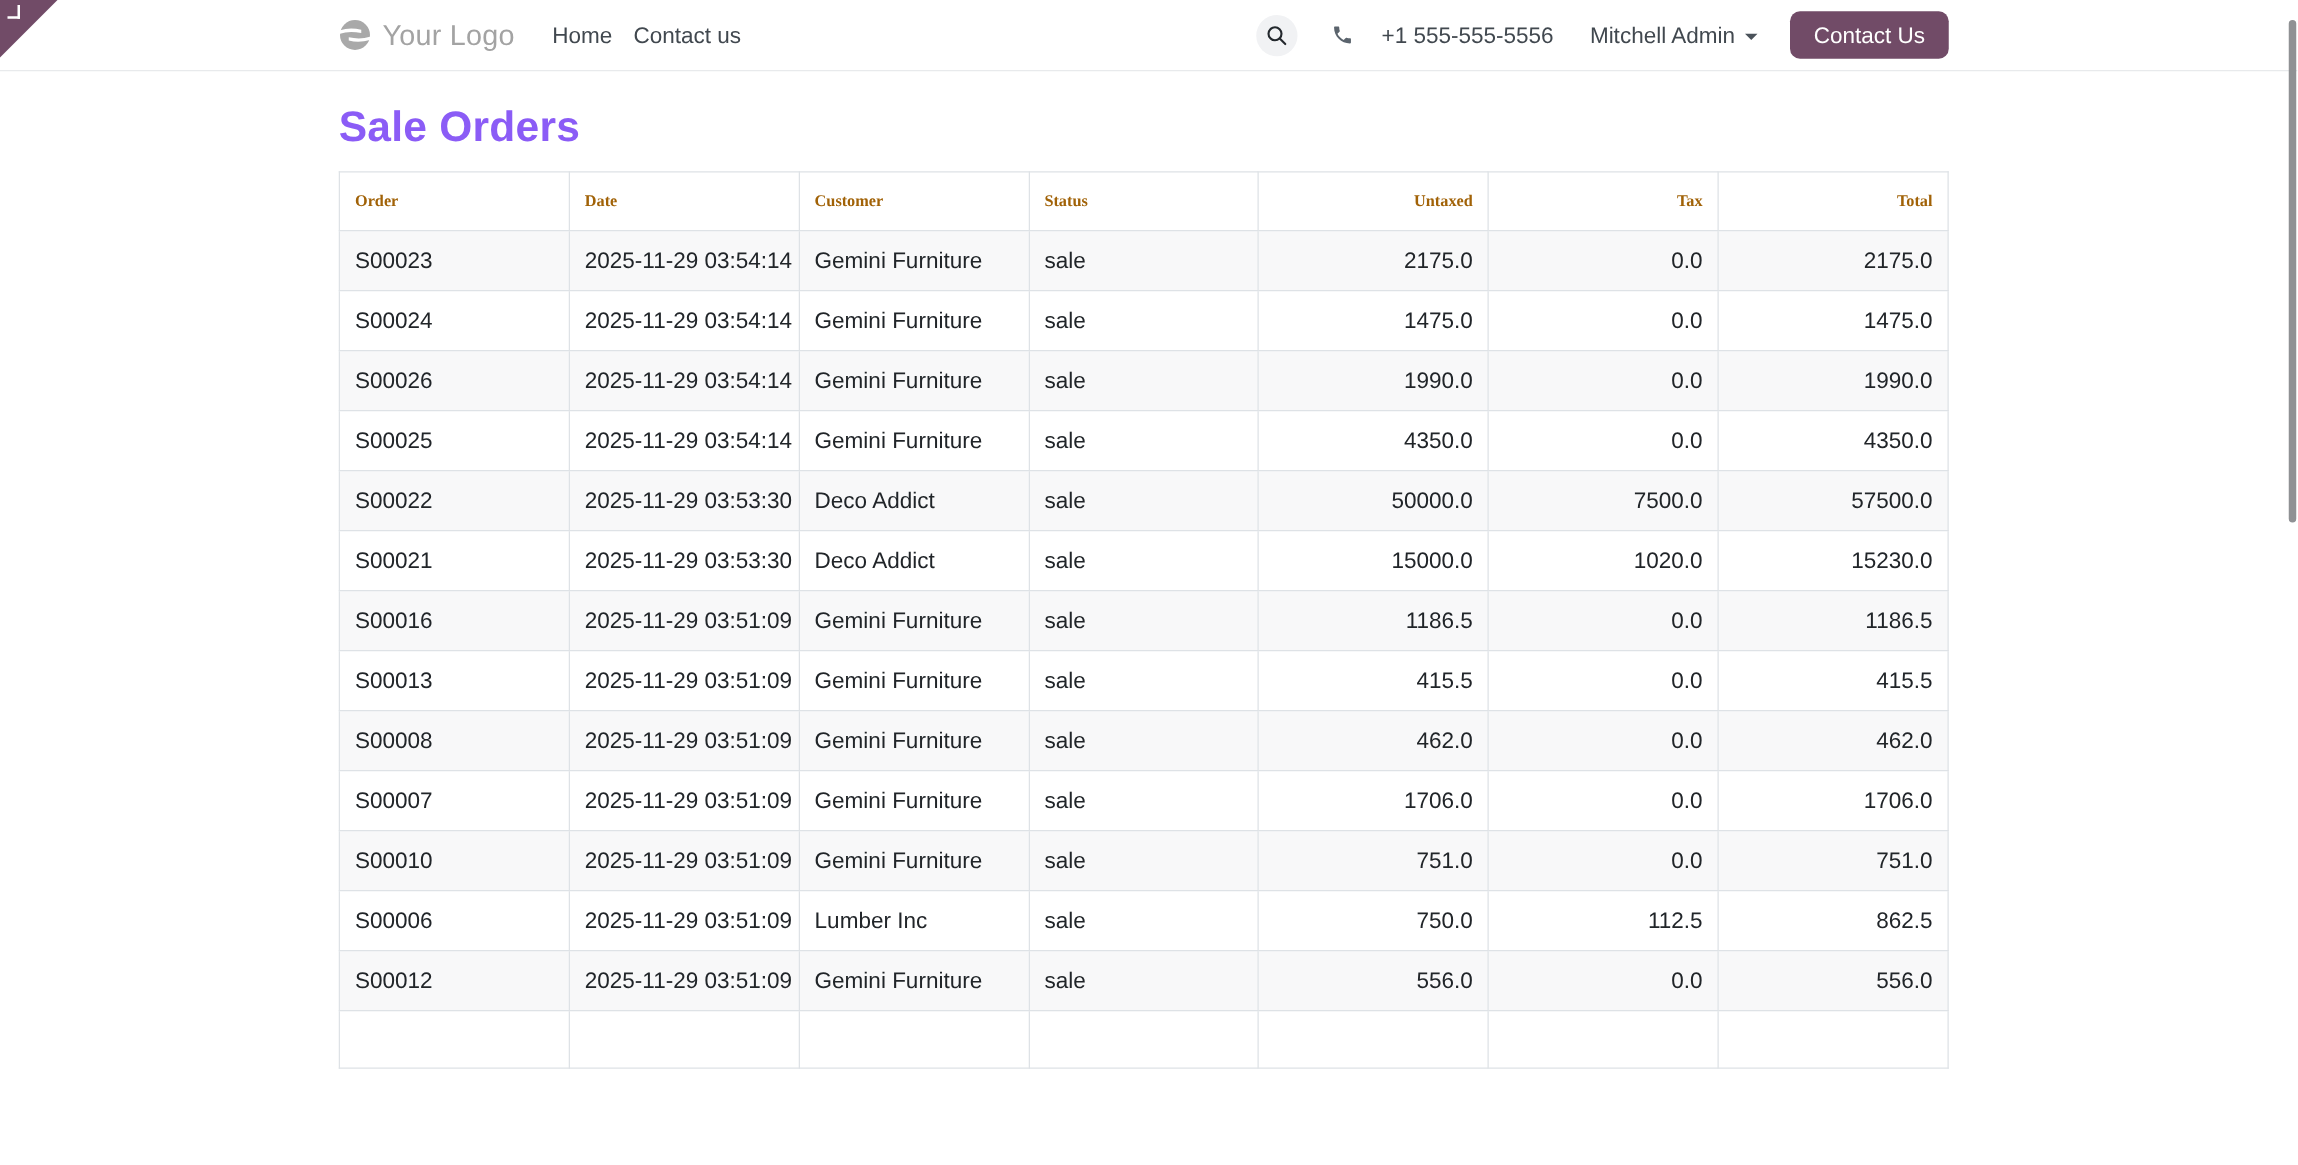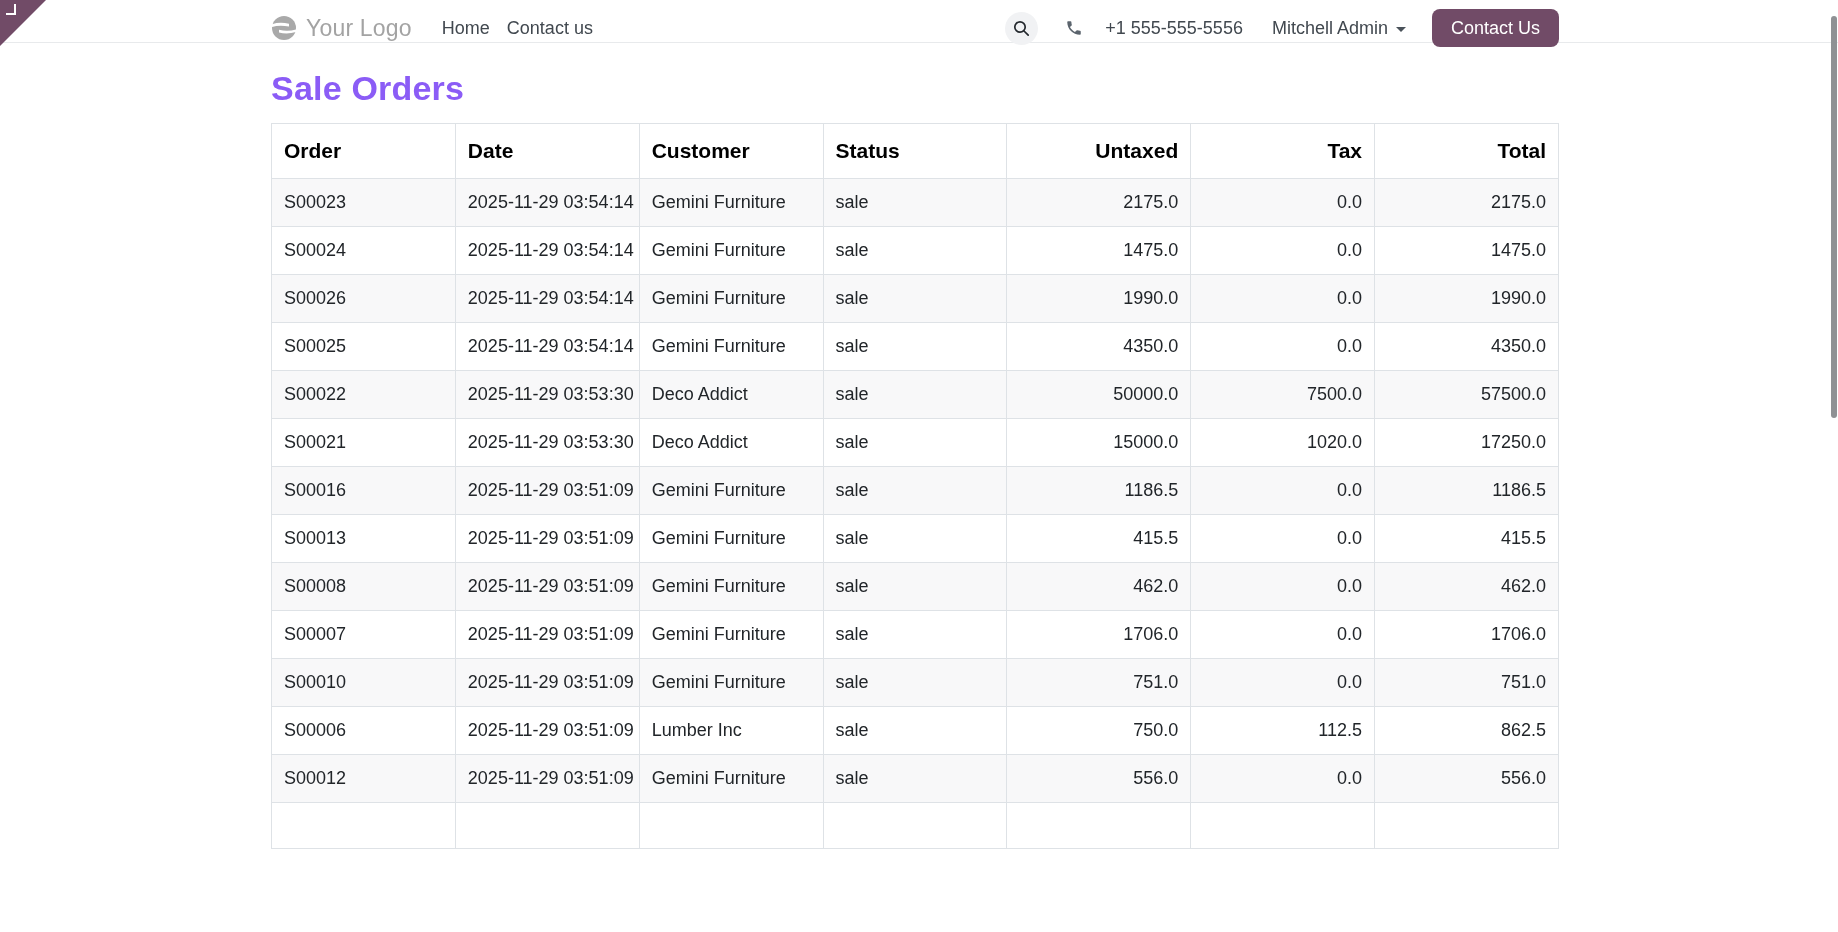--- a/index.html
+++ b/index.html
@@ -7,21 +7,21 @@
   body {
     font-family: "Liberation Sans", sans-serif;
     background: #ffffff;
     color: #212529;
     position: relative;
   }
   .container { width: 1288px; margin-left: 271px; }
 
   
   .topbar {
-    height: 43px;
+    height: 57px;
     background: #fff;
     border-bottom: 1px solid #e8eaec;
     position: relative;
     z-index: 2;
   }
   .topbar-inner {
     height: 56px;
     display: flex;
     align-items: center;
   }
@@ -90,24 +90,25 @@
   }
   .orders-table th, .orders-table td {
     border: 1px solid #dee2e6;
     padding: 13px 12px;
     font-size: 18px;
     text-align: left;
     overflow: hidden;
     white-space: nowrap;
   }
   .orders-table th {
-    font-size: 21px;
+    font-size: 13px;
     font-weight: 700;
-    color: #000000;
+    color: #a16207;
     padding: 15px 12px;
+    font-family: Liberation Serif, serif;
   }
   .orders-table th:nth-child(n+5),
   .orders-table td:nth-child(n+5) { text-align: right; }
   .orders-table tbody tr:nth-child(odd) { background: #f8f8f9; }
   .orders-table tbody tr:nth-child(even) { background: #ffffff; }
   .orders-table td { color: #212529; }
   .partial-row td { height: 46px; background: #fff; }
 
   
   .scrollbar-track {
@@ -238,21 +239,21 @@
     <td>57500.0</td>
   </tr>
 
   <tr>
     <td>S00021</td>
     <td>2025-11-29 03:53:30</td>
     <td>Deco Addict</td>
     <td>sale</td>
     <td>15000.0</td>
     <td>1020.0</td>
-    <td>17250.0</td>
+    <td>15230.0</td>
   </tr>
 
   <tr>
     <td>S00016</td>
     <td>2025-11-29 03:51:09</td>
     <td>Gemini Furniture</td>
     <td>sale</td>
     <td>1186.5</td>
     <td>0.0</td>
     <td>1186.5</td>

